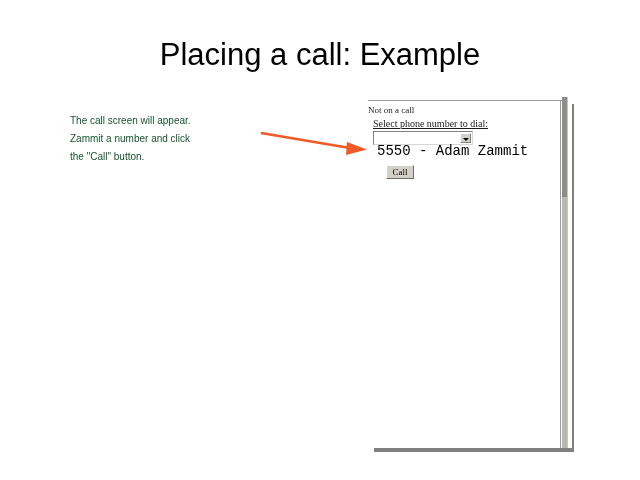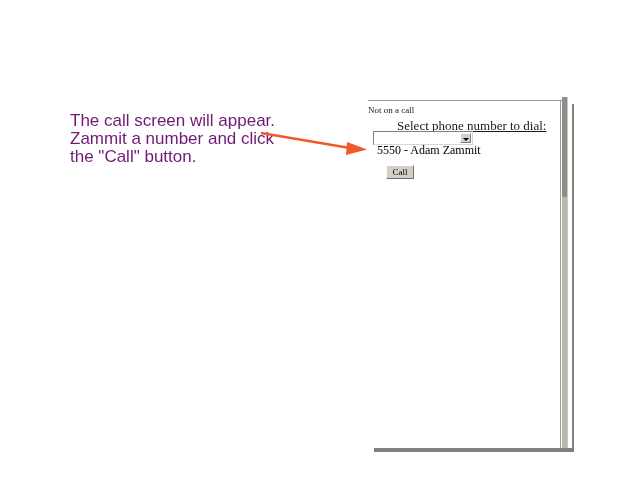--- a/index.html
+++ b/index.html
@@ -37,23 +37,23 @@
     white-space: nowrap;
   }
 
   
   .body-text {
     position: absolute;
     left: 70px;
     top: 112px;
     width: 200px;
     font-family: "Liberation Sans", sans-serif;
-    font-size: 17px;
+    font-size: 10px;
     line-height: 18px;
-    color: #701a75;
+    color: #14532d;
   }
   .body-text div { white-space: nowrap; }
 
   
   .arrow-annotation {
     position: absolute;
     left: 255px;
     top: 122px;
     width: 118px;
     height: 38px;
@@ -108,47 +108,46 @@
     color: #1a1a1a;
     white-space: nowrap;
   }
 
   
   .dial-label {
     position: absolute;
     left: 5px;
     top: 17px;
     font-family: "Liberation Serif", serif;
-    font-size: 13px;
+    font-size: 10px;
     color: #1a1a1a;
     text-decoration: underline;
     white-space: nowrap;
-    margin-left: 24px;
   }
 
   
   .phone-select {
     position: absolute;
     left: 5px;
     top: 30px;
     width: 100px;
     height: 14px;
     background: #ffffff;
     border-top: 1px solid #808080;
     border-left: 1px solid #808080;
     border-right: 1px solid #d6d6d6;
     border-bottom: 1px solid #d6d6d6;
     box-sizing: border-box;
   }
   .phone-select .sel-value {
     position: absolute;
     left: 3px;
     top: 11px;
-    font-family: Liberation Serif, serif;
-    font-size: 12px;
+    font-family: Liberation Mono, monospace;
+    font-size: 14px;
     color: #000000;
     white-space: nowrap;
   }
   .phone-select .sel-arrow-btn {
     position: absolute;
     right: 1px;
     top: 1px;
     width: 11px;
     height: 10px;
     background: #d4d0c8;
@@ -223,20 +222,21 @@
     height: 351px;
     background: #ffffff;
     border-left: 1px solid #c8c8c0;
   }
 </style>
 </head>
 <body>
 
 <div id="slide">
 
+  <div class="slide-title">Placing a call: Example</div>
 
   <div class="body-text">
     <div>The call screen will appear.</div>
     <div>Zammit a number and click</div>
     <div>the "Call" button.</div>
   </div>
 
   <svg class="arrow-annotation" viewBox="0 0 118 38">
     <line x1="6" y1="11" x2="95" y2="26" stroke="#ef5a28" stroke-width="2.4" stroke-linecap="butt"></line>
     <polygon points="92,20 112,27.5 91,33" fill="#ef5a28"></polygon>

